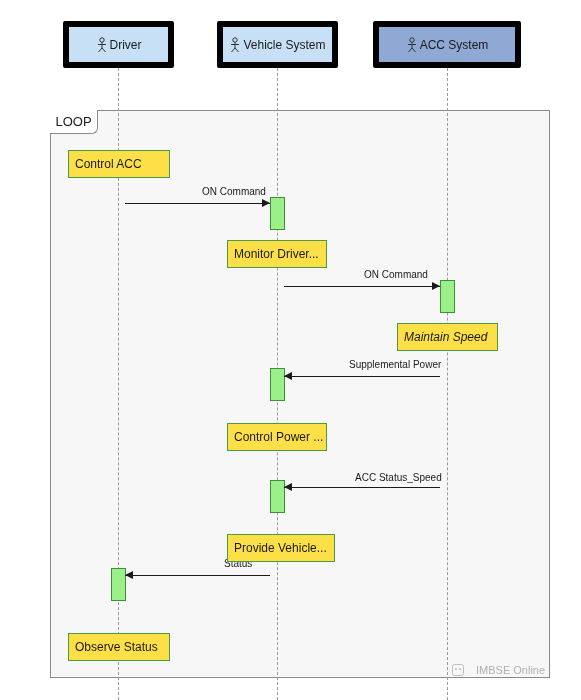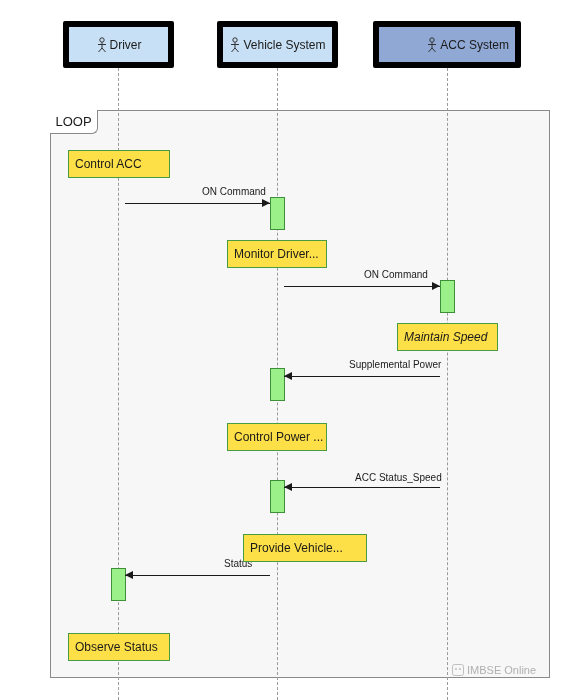--- a/index.html
+++ b/index.html
@@ -112,21 +112,21 @@
     color: #1a1a1a;
     white-space: nowrap;
     margin-left: 44px;
   }
   .watermark {
     position: absolute;
     font-size: 11px;
     color: #b0b0b0;
     display: flex;
     align-items: center;
-    gap: 3px;
+    gap: 12px;
     white-space: nowrap;
   }
   .watermark .wm-icon {
     display: inline-block;
     width: 12px; height: 12px;
   }
 </style>
 </head>
 <body>
 
@@ -152,21 +152,21 @@
           <circle cx="6" cy="3" r="2.2" fill="none" stroke="#333" stroke-width="1"></circle>
           <line x1="6" y1="5.2" x2="6" y2="11" stroke="#333" stroke-width="1"></line>
           <line x1="2" y1="7.5" x2="10" y2="7.5" stroke="#333" stroke-width="1"></line>
           <line x1="6" y1="11" x2="2.5" y2="15" stroke="#333" stroke-width="1"></line>
           <line x1="6" y1="11" x2="9.5" y2="15" stroke="#333" stroke-width="1"></line>
         </svg>
       </span>
       <span>Vehicle System</span>
     </div>
     <div class="lifeline-line" style="left: 277px; top: 68px; height: 632px;"></div>
-    <div class="lifeline-head" style="left: 373px; top: 21px; width: 148px; height: 47px; background: rgb(143, 168, 212); justify-content: flex-end;">
+    <div class="lifeline-head" style="left: 373px; top: 21px; width: 148px; height: 47px; background: rgb(143, 168, 212);">
       <span class="actor-icon">
         <svg width="12" height="16" viewBox="0 0 12 16">
           <circle cx="6" cy="3" r="2.2" fill="none" stroke="#333" stroke-width="1"></circle>
           <line x1="6" y1="5.2" x2="6" y2="11" stroke="#333" stroke-width="1"></line>
           <line x1="2" y1="7.5" x2="10" y2="7.5" stroke="#333" stroke-width="1"></line>
           <line x1="6" y1="11" x2="2.5" y2="15" stroke="#333" stroke-width="1"></line>
           <line x1="6" y1="11" x2="9.5" y2="15" stroke="#333" stroke-width="1"></line>
         </svg>
       </span>
       <span>ACC System</span>
@@ -197,21 +197,21 @@
     </div>
     <div class="action-box" style="left: 227px; top: 240px; width: 100px; height: 28px;">
       <span>Monitor Driver...</span>
     </div>
     <div class="action-box" style="left: 397px; top: 323px; width: 101px; height: 28px; font-style: italic;">
       <span>Maintain Speed</span>
     </div>
     <div class="action-box" style="left: 227px; top: 423px; width: 100px; height: 28px;">
       <span>Control Power ...</span>
     </div>
-    <div class="action-box" style="left: 243px; top: 534px; width: 124px; height: 28px;">
+    <div class="action-box" style="left: 227px; top: 534px; width: 108px; height: 28px;">
       <span>Provide Vehicle...</span>
     </div>
     <div class="action-box" style="left: 68px; top: 633px; width: 102px; height: 28px;">
       <span>Observe Status</span>
     </div>
     <div class="watermark" style="left: 452px; top: 664px;">
       <span class="wm-icon"><svg width="12" height="12" viewBox="0 0 12 12">
           <rect x="0.5" y="0.5" width="11" height="11" rx="2" fill="none" stroke="#c0c0c0"></rect>
           <circle cx="4" cy="5" r="1" fill="#c0c0c0"></circle>
           <circle cx="8" cy="5" r="1" fill="#c0c0c0"></circle>

